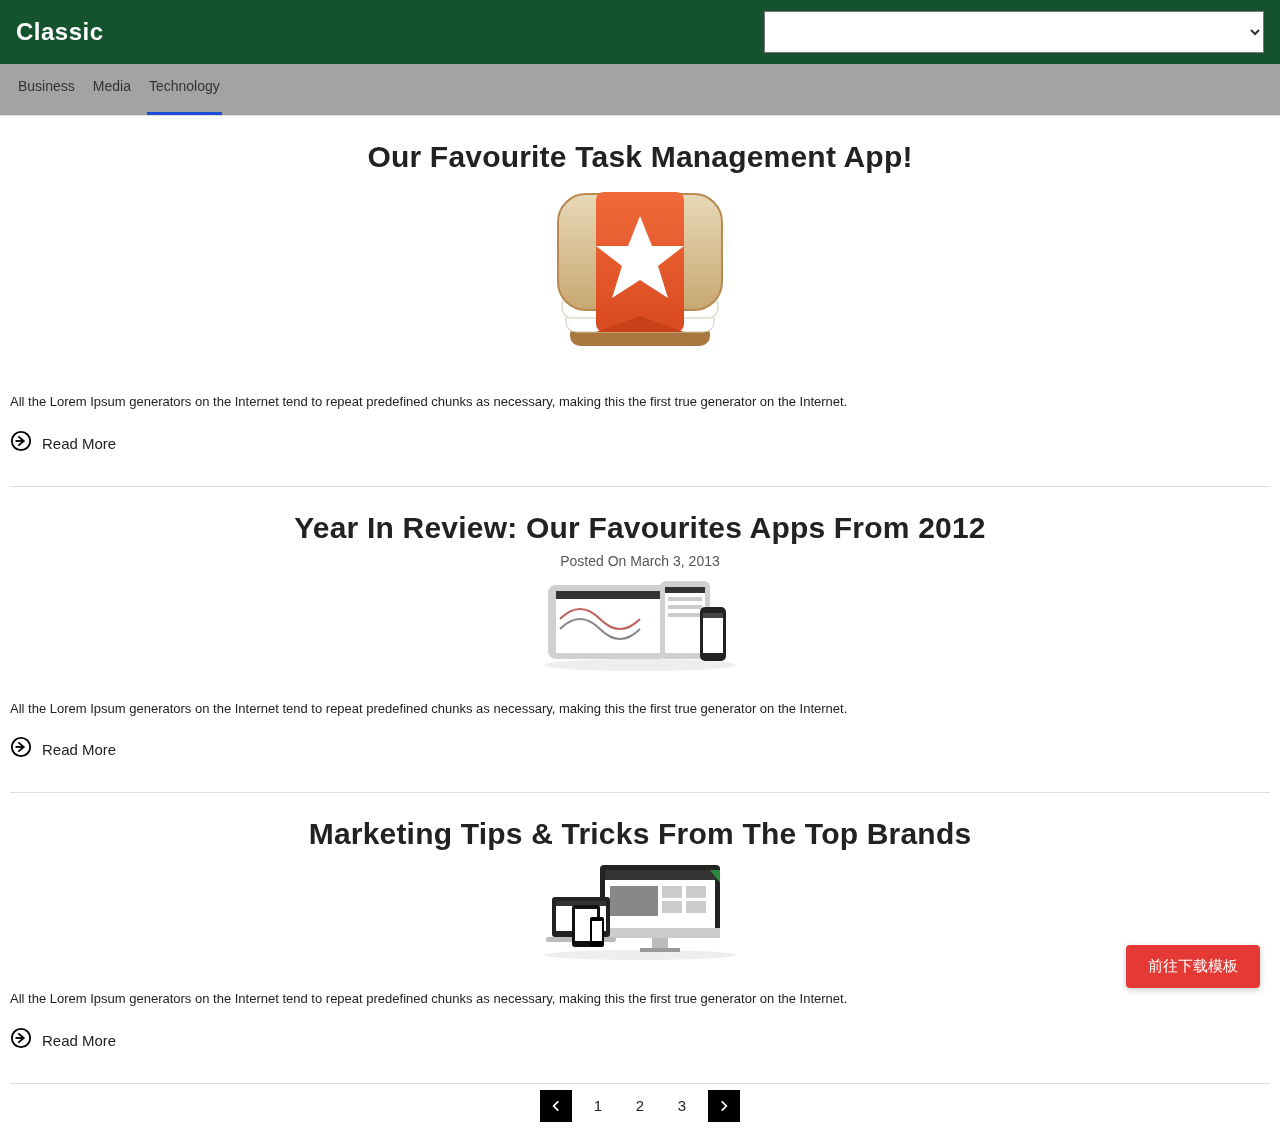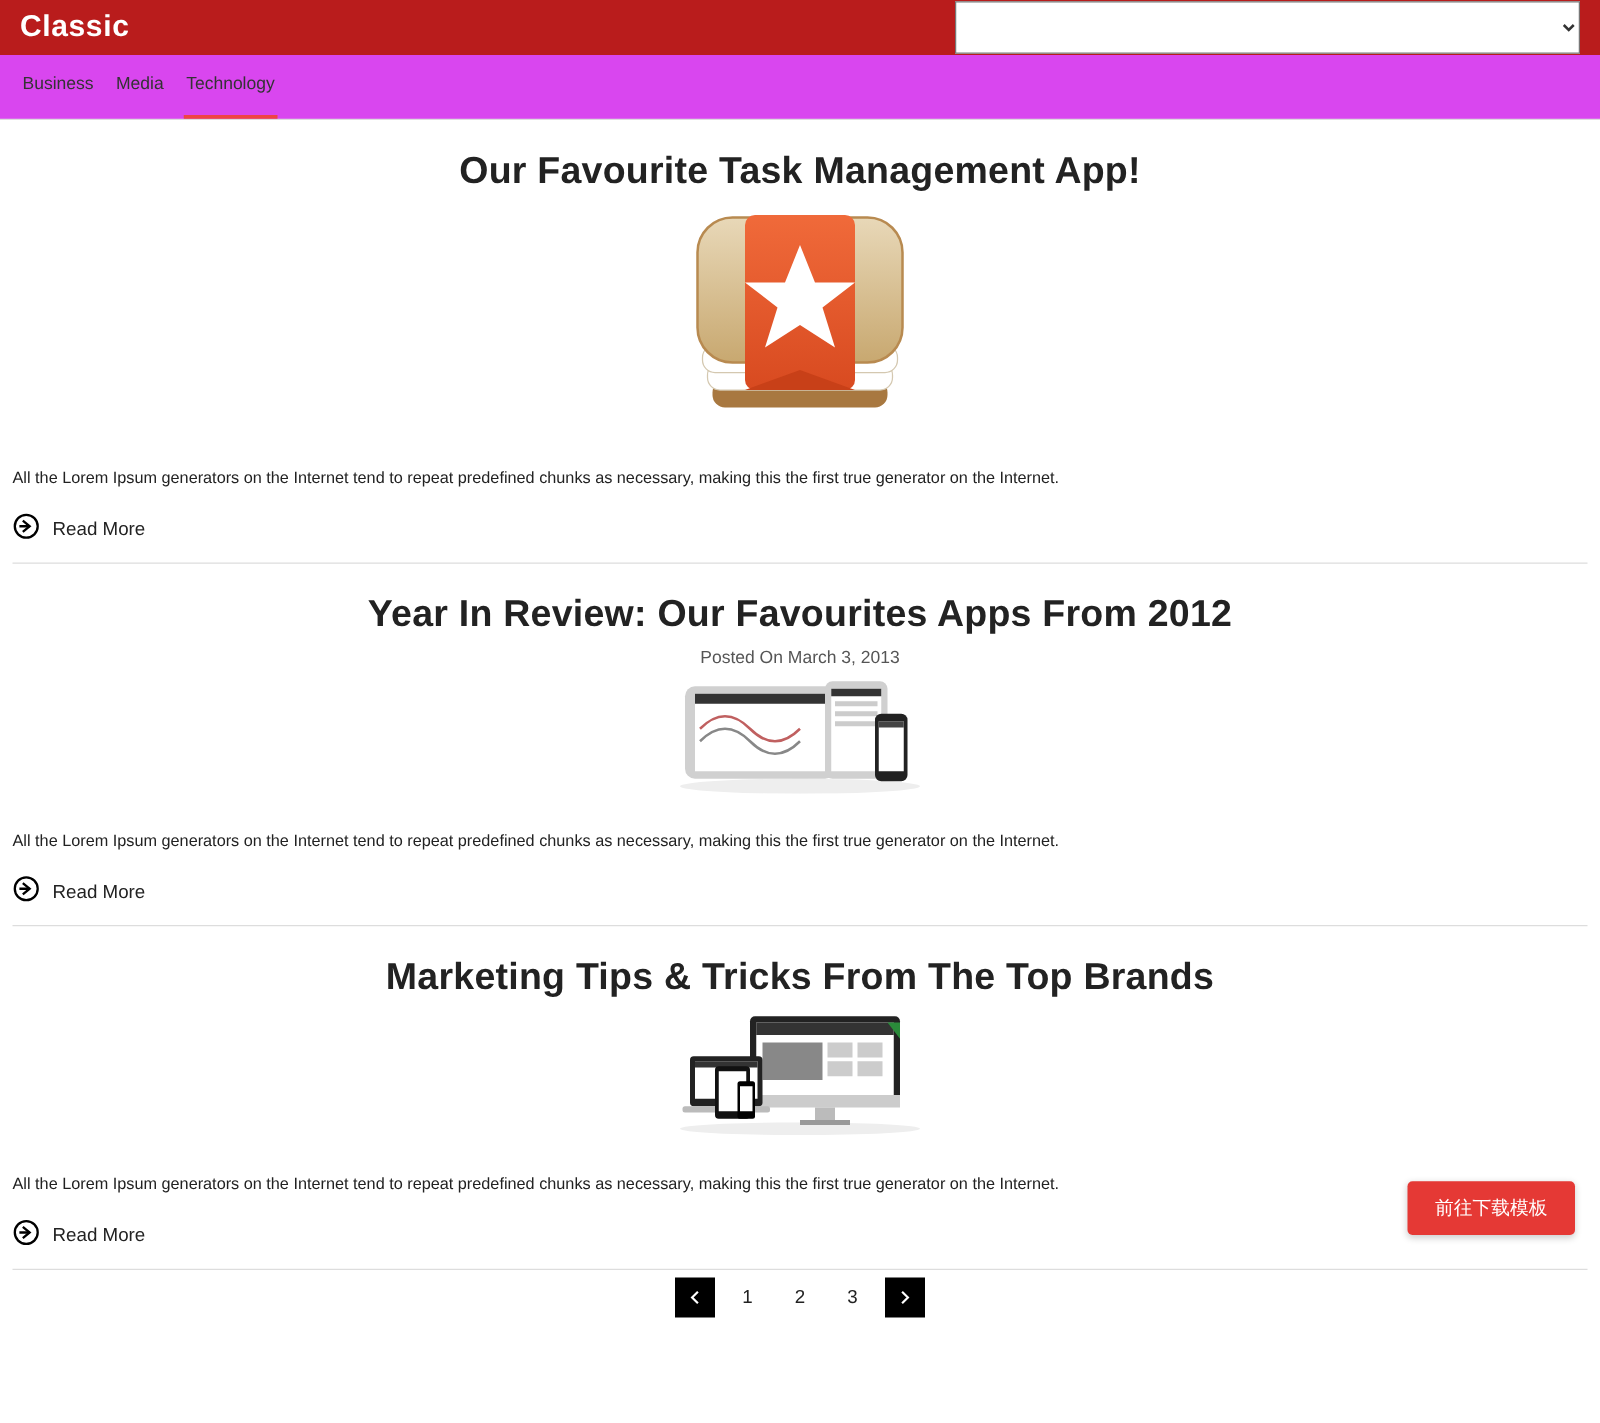--- a/index.html
+++ b/index.html
@@ -1,29 +1,29 @@
 <!DOCTYPE html>
 <html><head>
 <meta charset="utf-8">
 <style>
   * { box-sizing: border-box; margin: 0; padding: 0; }
   html, body { width: 1280px; font-family: "Trebuchet MS", "Lucida Grande", Verdana, sans-serif; background:#fff; color:#222; }
   
-  .topbar { background:#b91c1c; height:44px; display:flex; align-items:center; padding:0 16px; }
+  .topbar { background:#14532d; height:64px; display:flex; align-items:center; padding:0 16px; }
   .brand { color:#fff; font-weight:700; font-size:24px; letter-spacing:0.5px; }
   .topbar-spacer { flex:1; }
   .nav-select { width:500px; height:24px; background:#fff; color:#333; font-size:12px; padding:20px 6px; border:1px solid #777; }
   
-  .catbar { background:#d946ef; border-bottom:1px solid #ddd; padding:14px 16px 0 16px; }
+  .catbar { background:#a3a3a3; border-bottom:1px solid #ddd; padding:14px 16px 0 16px; }
   .catbar-inner { display:flex; gap:14px; }
   .cat-link { font-size:14px; color:#333; padding:0 2px 18px 2px; cursor:pointer; }
-  .cat-link.active { border-bottom:3px solid #ef4444; }
+  .cat-link.active { border-bottom:3px solid #1d4ed8; }
   
   .content { padding:0 10px; }
-  .post { padding:24px 0 18px 0; border-bottom:1px solid #ddd; }
+  .post { padding:24px 0 34px 0; border-bottom:1px solid #ddd; }
   .post:last-of-type { border-bottom:none; }
   .post-title { text-align:center; font-size:30px; font-weight:600; color:#222; letter-spacing:0.2px; }
   .post-meta { text-align:center; font-size:14px; color:#555; margin-top:8px; }
   .post-image-wrap { display:flex; justify-content:center; margin-top:10px; }
   .post-excerpt { font-size:13px; color:#222; margin-top:28px; line-height:1.5; }
   .readmore { display:flex; align-items:flex-end; gap:10px; margin-top:18px; cursor:pointer; }
   .readmore-label { font-size:15px; color:#222; }
   
   .pagination { display:flex; justify-content:center; gap:10px; padding:6px 0 10px 0; }
   .page-btn { width:32px; height:32px; display:flex; align-items:center; justify-content:center; font-size:15px; color:#222; cursor:pointer; }

